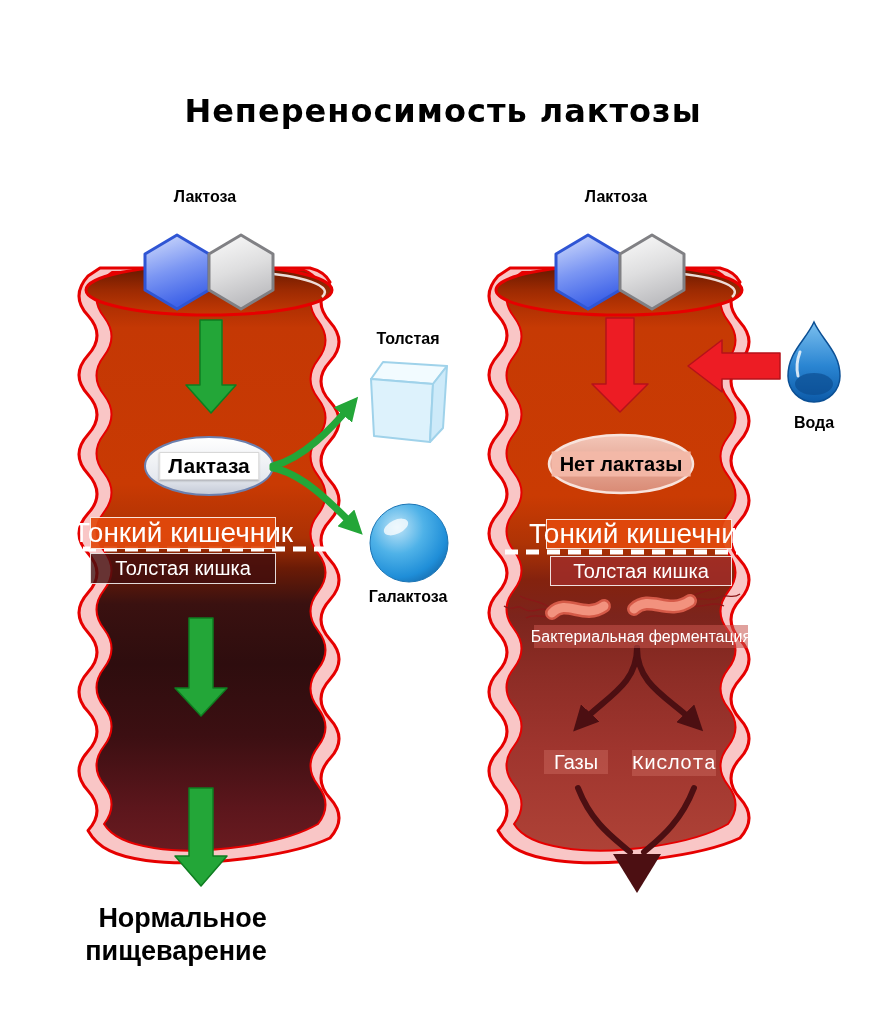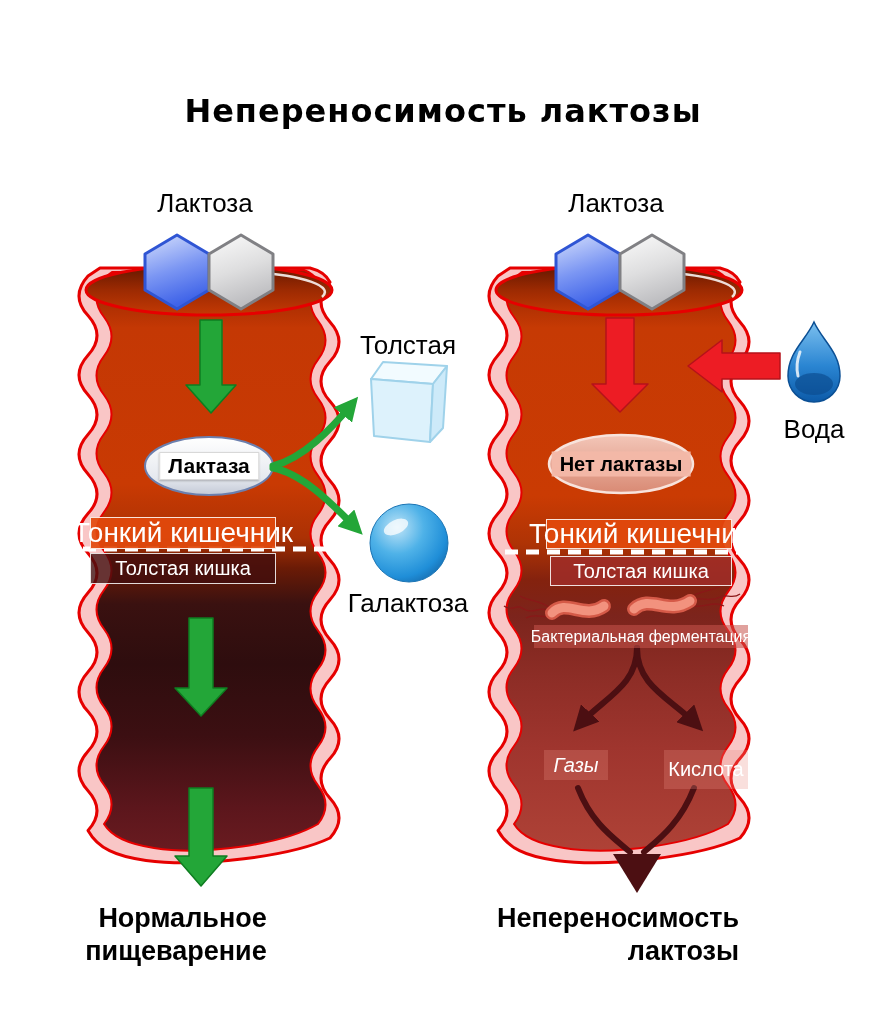--- a/index.html
+++ b/index.html
@@ -1,20 +1,20 @@
 <!DOCTYPE html>
 <html><head>
 <meta charset="utf-8">
 <style>
   html,body{margin:0;padding:0;background:#fff;}
   #stage{position:relative;width:886px;height:1024px;background:#fff;overflow:hidden;
          font-family:"Liberation Sans",sans-serif;}
   #art{position:absolute;left:0;top:0;}
   .lbl{position:absolute;transform:translateX(-50%);white-space:nowrap;color:#000;}
-  .mol-lbl{font-size:26px;font-weight:normal;}
+  .mol-lbl{font-size:16px;font-weight:bold;}
   .band{position:absolute;display:flex;align-items:center;justify-content:center;
         color:#fff;border:1px solid rgba(255,255,255,.85);white-space:nowrap;}
   .band-small{background:rgba(226,73,12,.92);font-size:28px;}
   .band-large-left{background:rgba(66,14,14,.8);font-size:20px;}
   .band-large-right{background:rgba(160,45,42,.82);font-size:20px;}
   .band-ferment{background:rgba(198,84,76,.55);font-size:16px;border:none;}
   .band-ga{background:rgba(235,140,128,.28);font-size:20px;border:none;}
   .oval-tag{position:absolute;transform:translate(-50%,-50%);font-weight:bold;white-space:nowrap;}
   .tag-lactase{background:#ffffff;border:1px solid #d8d8d8;padding:1px 8px;font-size:21px;
                box-shadow:0 1px 2px rgba(0,0,0,.25);}
@@ -205,25 +205,21 @@
 <div class="oval-tag tag-lactase" style="left:209px;top:466px;">Лактаза</div>
 <div class="oval-tag tag-nolactase" style="left:621px;top:464px;">Нет лактазы</div>
 
 <div class="band band-small" style="left:90px;top:517px;width:184px;height:30px;">Тонкий кишечник</div>
 <div class="band band-large-left" style="left:90px;top:553px;width:184px;height:29px;">Толстая кишка</div>
 
 <div class="band band-small" style="left:546px;top:519px;width:184px;height:28px;">Тонкий кишечник</div>
 <div class="band band-large-right" style="left:550px;top:556px;width:180px;height:28px;">Толстая кишка</div>
 <div class="band band-ferment" style="left:534px;top:625px;width:214px;height:23px;">Бактериальная ферментация</div>
 
-<div class="band band-ga" style="left:544px;top:750px;width:64px;height:30px;font-style:italic;">Газы</div>
-<div class="band band-ga" style="left:664px;top:750px;width:84px;height:39px;">Кислота</div>
+<div class="band band-ga" style="left:544px;top:750px;width:64px;height:24px;">Газы</div>
+<div class="band band-ga" style="left:632px;top:750px;width:84px;height:26px;font-family:Liberation Mono, monospace;">Кислота</div>
 
 <div class="caption" style="left:176px;top:902px;">
   <div>Нормальное</div>
   <div>пищеварение</div>
 </div>
-<div class="caption" style="left:618px;top:902px;">
-  <div>Непереносимость</div>
-  <div>лактозы</div>
+
 </div>
 
-</div>
-
 </body></html>

